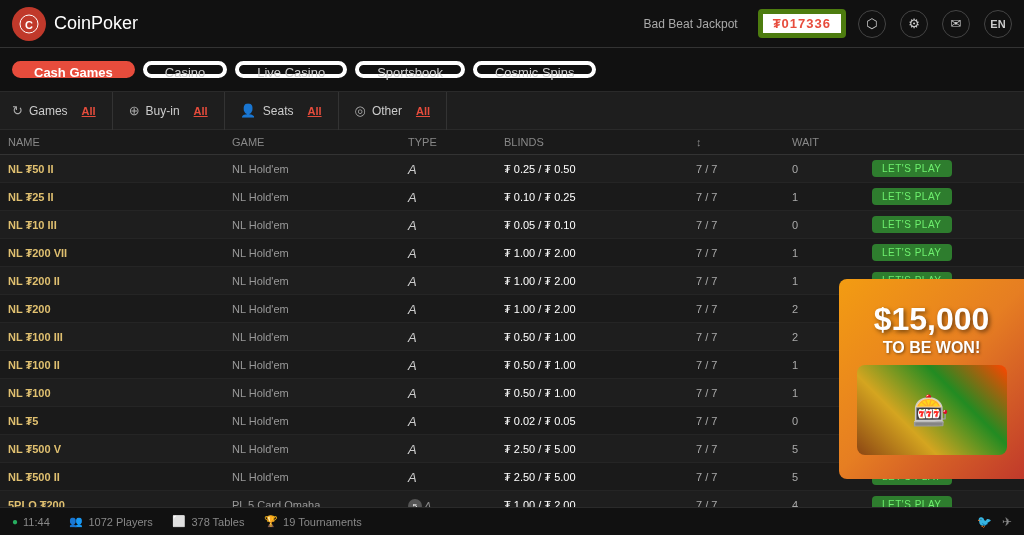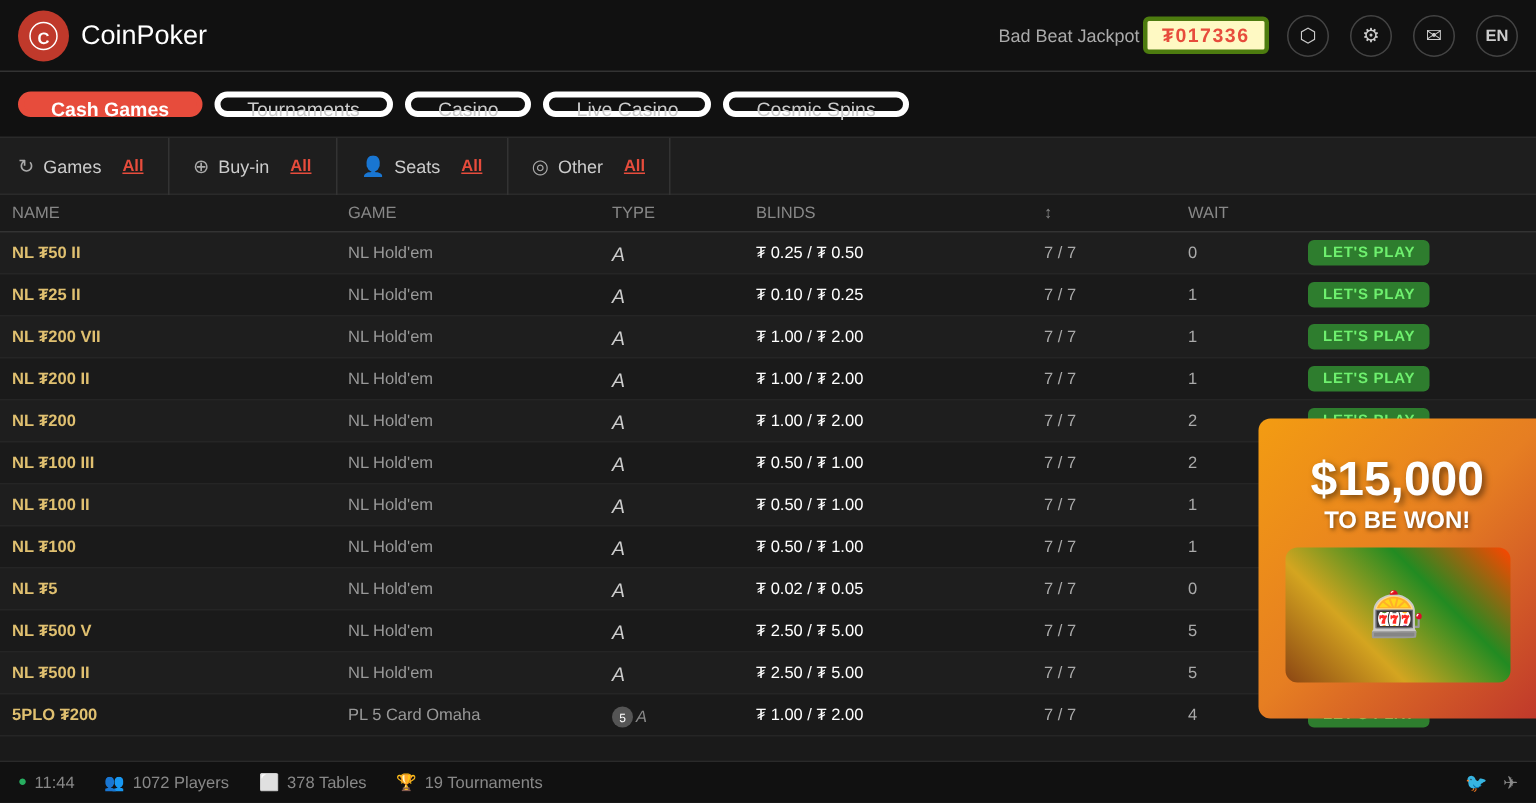--- a/index.html
+++ b/index.html
@@ -41,28 +41,28 @@
       color: #fff;
     }
     .logo-text {
       font-size: 18px;
       font-weight: normal;
       color: #fff;
     }
     .bad-beat {
       display: flex;
       align-items: center;
-      gap: 2px;
+      gap: 20px;
       color: #aaa;
       font-size: 12px;
       margin-right: 12px;
     }
     .bad-beat-value {
-      background: #fef9c3;
-      border: 3px solid #4d7c0f;
+      background: #ffffff;
+      border: 5px solid #4d7c0f;
       border-radius: 4px;
       padding: 2px 10px;
       color: #e74c3c;
       font-weight: bold;
       font-size: 13px;
       letter-spacing: 1px;
     }
     .header-icons {
       display: flex;
       align-items: center;
@@ -179,21 +179,21 @@
     .td-type { font-size: 14px; color: #888; }
     .td-blinds { color: #fff; }
     .td-seats { color: #aaa; }
     .td-wait { color: #aaa; }
     .btn-play {
       background: #2e7d2e;
       border: none;
       border-radius: 4px;
       color: #6ef06e;
       font-size: 10px;
-      font-weight: bold;
+      font-weight: normal;
       padding: 3px 10px;
       cursor: pointer;
       white-space: nowrap;
       letter-spacing: 0.5px;
     }
     .col-name { width: 140px; }
     .col-game { width: 110px; }
     .col-type { width: 60px; }
     .col-blinds { width: 120px; }
     .col-seats { width: 60px; }
@@ -313,23 +313,23 @@
   <div class="header-icons">
     <div class="header-icon">⬡</div>
     <div class="header-icon">⚙</div>
     <div class="header-icon">✉</div>
     <div class="header-icon lang">EN</div>
   </div>
 </div>
 
 <div class="nav">
   <button class="nav-btn active">Cash Games</button>
-  <button class="nav-btn">Tournaments</button>
   <button class="nav-btn">Casino</button>
   <button class="nav-btn">Live Casino</button>
+  <button class="nav-btn">Sportsbook</button>
   <button class="nav-btn">Cosmic Spins</button>
 </div>
 
 <div class="filters">
   <div class="filter-item">
     <span class="filter-icon">↻</span>
     <span>Games</span>
     <span class="filter-label">All</span>
   </div>
   <div class="filter-item">
@@ -380,20 +380,31 @@
       <td class="td-game col-game">NL Hold'em</td>
       <td class="td-type col-type"><span class="type-a"><i>A</i></span></td>
       <td class="td-blinds col-blinds">₮ 0.10 / ₮ 0.25</td>
       <td class="td-seats col-seats">7 / 7</td>
       <td class="td-wait col-wait">1</td>
       <td class="col-action">
         <button class="btn-play">LET'S PLAY</button>
       </td>
     </tr>
           <tr>
+      <td class="td-name col-name">NL ₮10 III</td>
+      <td class="td-game col-game">NL Hold'em</td>
+      <td class="td-type col-type"><span class="type-a"><i>A</i></span></td>
+      <td class="td-blinds col-blinds">₮ 0.05 / ₮ 0.10</td>
+      <td class="td-seats col-seats">7 / 7</td>
+      <td class="td-wait col-wait">0</td>
+      <td class="col-action">
+        <button class="btn-play">LET'S PLAY</button>
+      </td>
+    </tr>
+          <tr>
       <td class="td-name col-name">NL ₮200 VII</td>
       <td class="td-game col-game">NL Hold'em</td>
       <td class="td-type col-type"><span class="type-a"><i>A</i></span></td>
       <td class="td-blinds col-blinds">₮ 1.00 / ₮ 2.00</td>
       <td class="td-seats col-seats">7 / 7</td>
       <td class="td-wait col-wait">1</td>
       <td class="col-action">
         <button class="btn-play">LET'S PLAY</button>
       </td>
     </tr>

